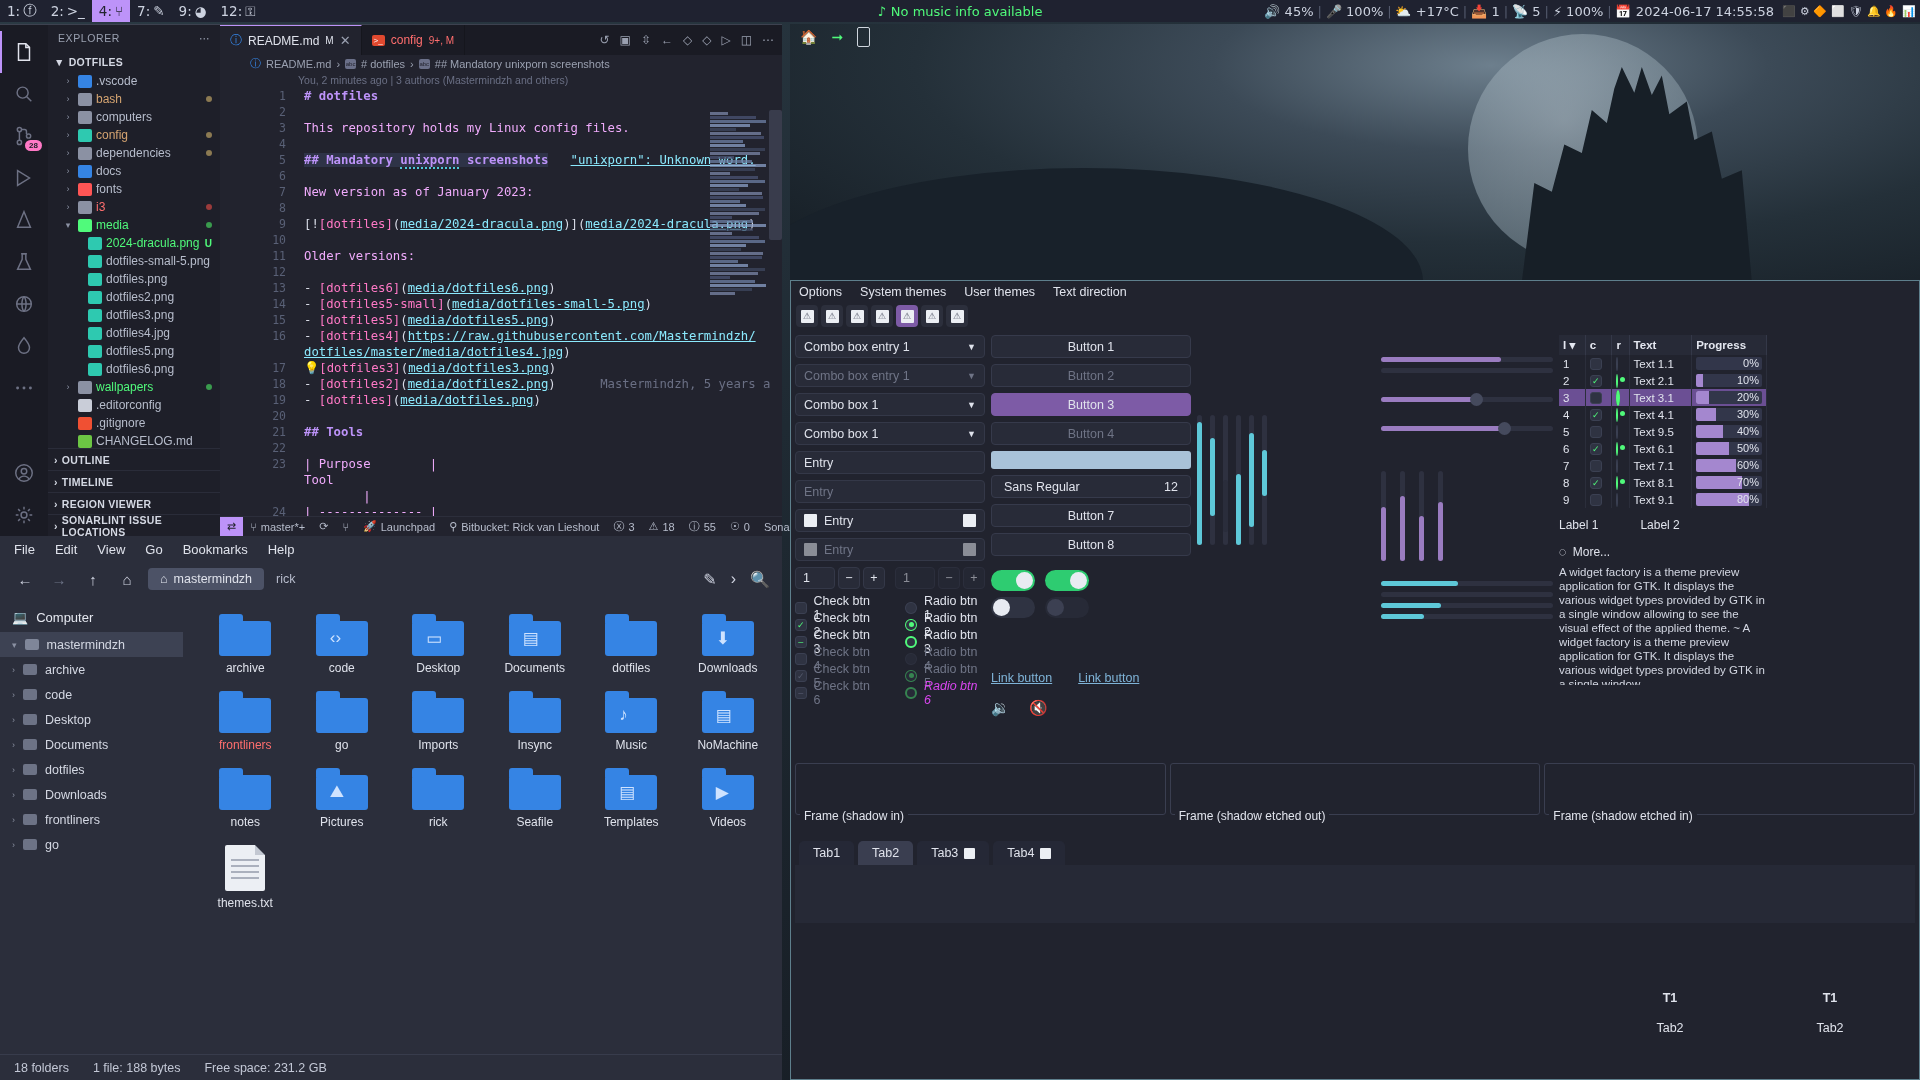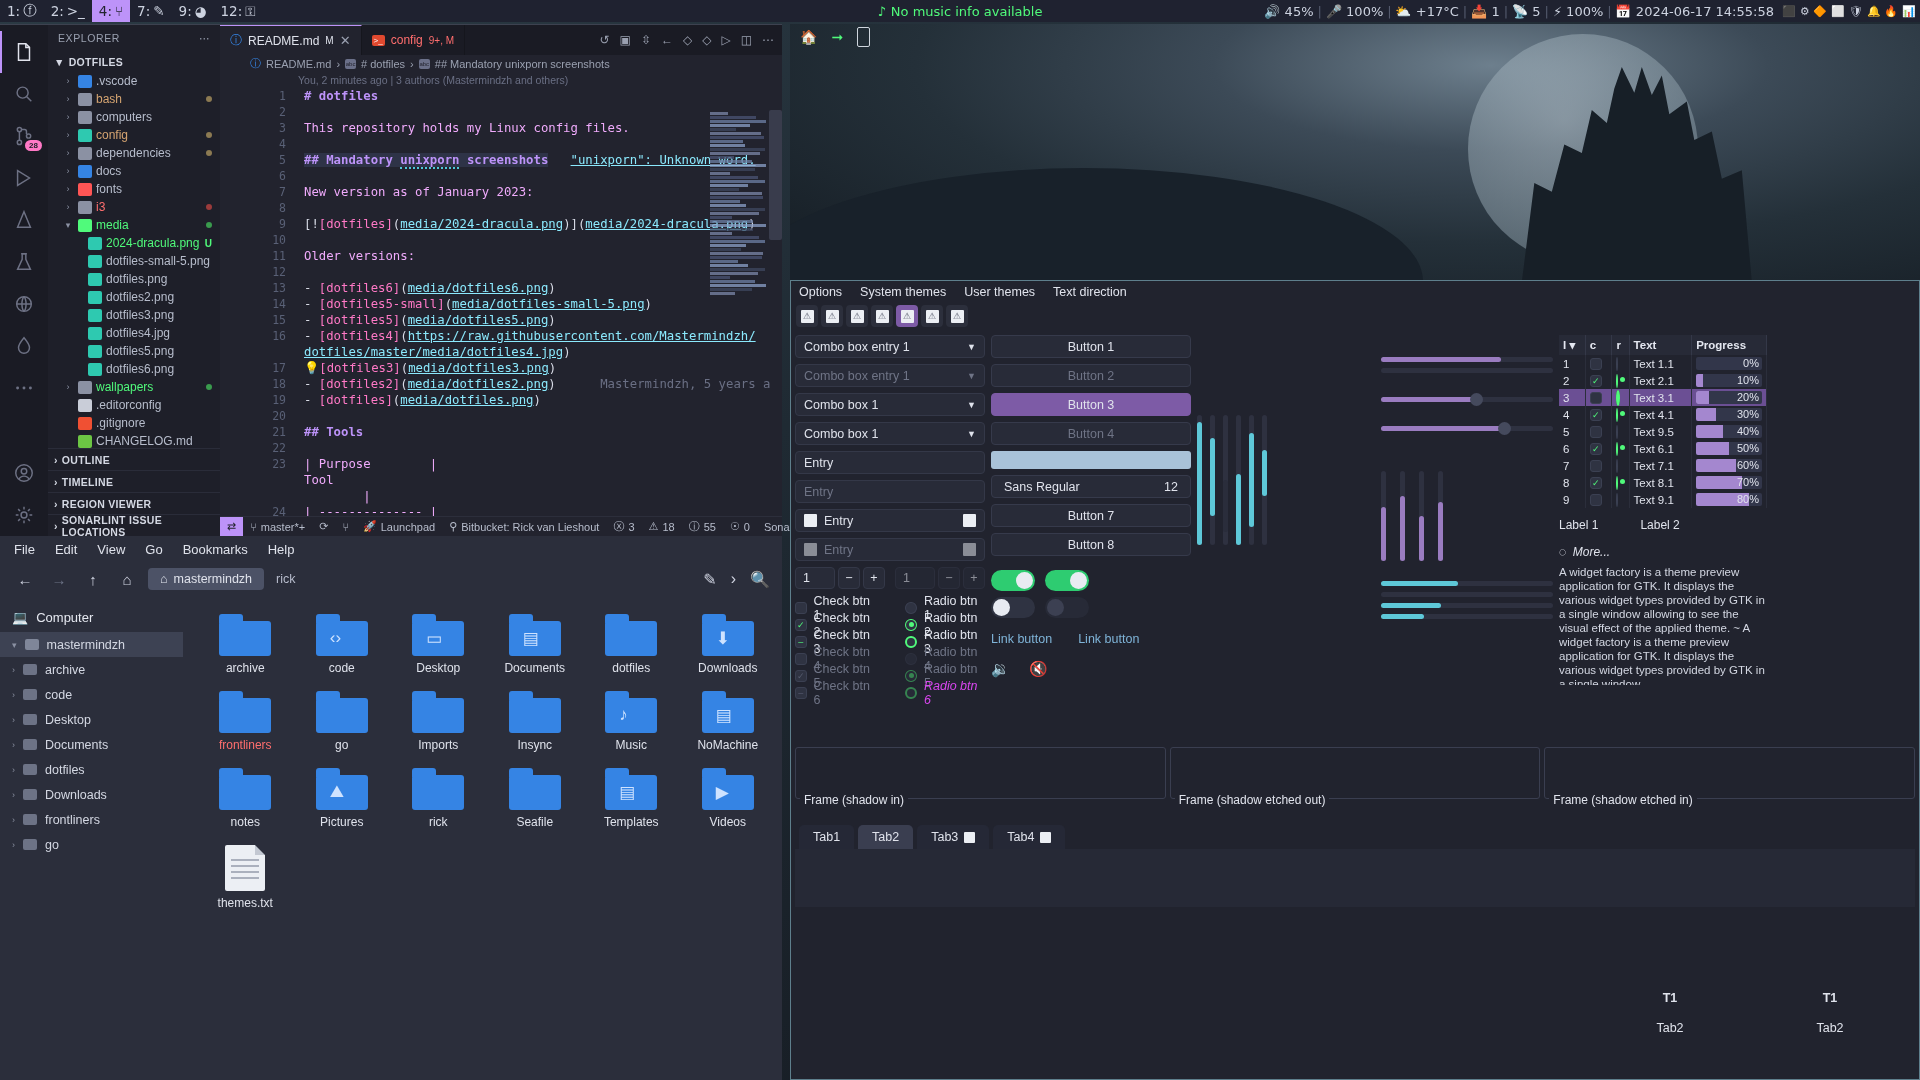--- a/index.html
+++ b/index.html
@@ -198,21 +198,21 @@
     padding-left:7px; }
   .spin .b { width:22px; height:22px; background:#282b38;
     border:1px solid #343848; border-radius:4px; display:flex;
     align-items:center; justify-content:center; }
   .sw { width:44px; height:21px; border-radius:11px; background:#2f3342;
     position:relative; }
   .sw.on { background:#2ecc71; }
   .sw .kn { position:absolute; top:2px; left:2px; width:17px; height:17px;
     border-radius:50%; background:#e8ebf2; }
   .sw.on .kn { left:25px; }
-  .link { color:#7fb4d8; font-size:12.5px; }
+  .link { color:#7fb4d8; text-decoration:underline; font-size:12.5px;margin-top:39px; }
   .trackbg { height:5px; background:#2e3140; border-radius:3px; position:relative;}
   .trackfill { height:5px; background:#9a7cc0; border-radius:3px; }
   .knob { position:absolute; width:13px; height:13px; border-radius:50%;
     background:#454a5d; top:-4px; }
   .vbars { display:flex; gap:8px; height:130px; align-items:flex-end; }
   .vb { width:5px; background:#2e3140; border-radius:3px; height:100%;
     position:relative; }
   .vb i { position:absolute; bottom:0; left:0; width:5px; background:#5ec8d8;
     border-radius:3px; display:block; }
   table.tv { border-collapse:collapse; font-size:11.5px; width:100%; }
@@ -1005,20 +1005,25 @@
             <div class="doc">
               <div class="dl" style="top:14px"></div>
               <div class="dl" style="top:20px"></div>
               <div class="dl" style="top:26px"></div>
               <div class="dl" style="top:32px"></div>
             </div>
             <span class="fname">themes.txt</span>
           </div>
         </div>
     </div>
+    <div class="nt-status" id="nt-status-holder">
+        <span>18 folders</span>
+        <span>1 file: 188 bytes</span>
+        <span>Free space: 231.2 GB</span>
+      </div>
   </div>
 
   <div class="wf">
     <div class="wf-menu" id="wf-menu-holder">
         <span>Options</span>
         <span>System themes</span>
         <span>User themes</span>
         <span>Text direction</span>
       </div>
     <div class="wf-toolbar" id="wf-toolbar-holder">
@@ -1405,21 +1410,21 @@
                 </td>
               </tr>
             </tbody>
         </table>
         <div style="display:flex;gap:42px;margin-top:4px;font-size:12px;">
           <span>Label 1</span>
           <span>Label 2</span>
         </div>
         <div style="display:flex;align-items:center;gap:6px;margin-top:6px;">
           <span style="font-size:13px;">◌</span>
-          <span style="font-size:12px;font-style:italic;">More...</span>
+          <span style="font-size:12px;">More...</span>
         </div>
         <div class="infotext" style="max-height:120px;overflow:hidden;">A widget factory is a theme preview application for GTK. It displays the various widget types provided by GTK in a single window allowing to see the visual effect of the applied theme. ~ A widget factory is a theme preview application for GTK. It displays the various widget types provided by GTK in a single window</div>
       </div>
     </div>
 
     <div class="frames" style="margin-top:40px;">
       <div class="frm">
           <span>Frame (shadow in)</span>
         </div>
       <div class="frm">

